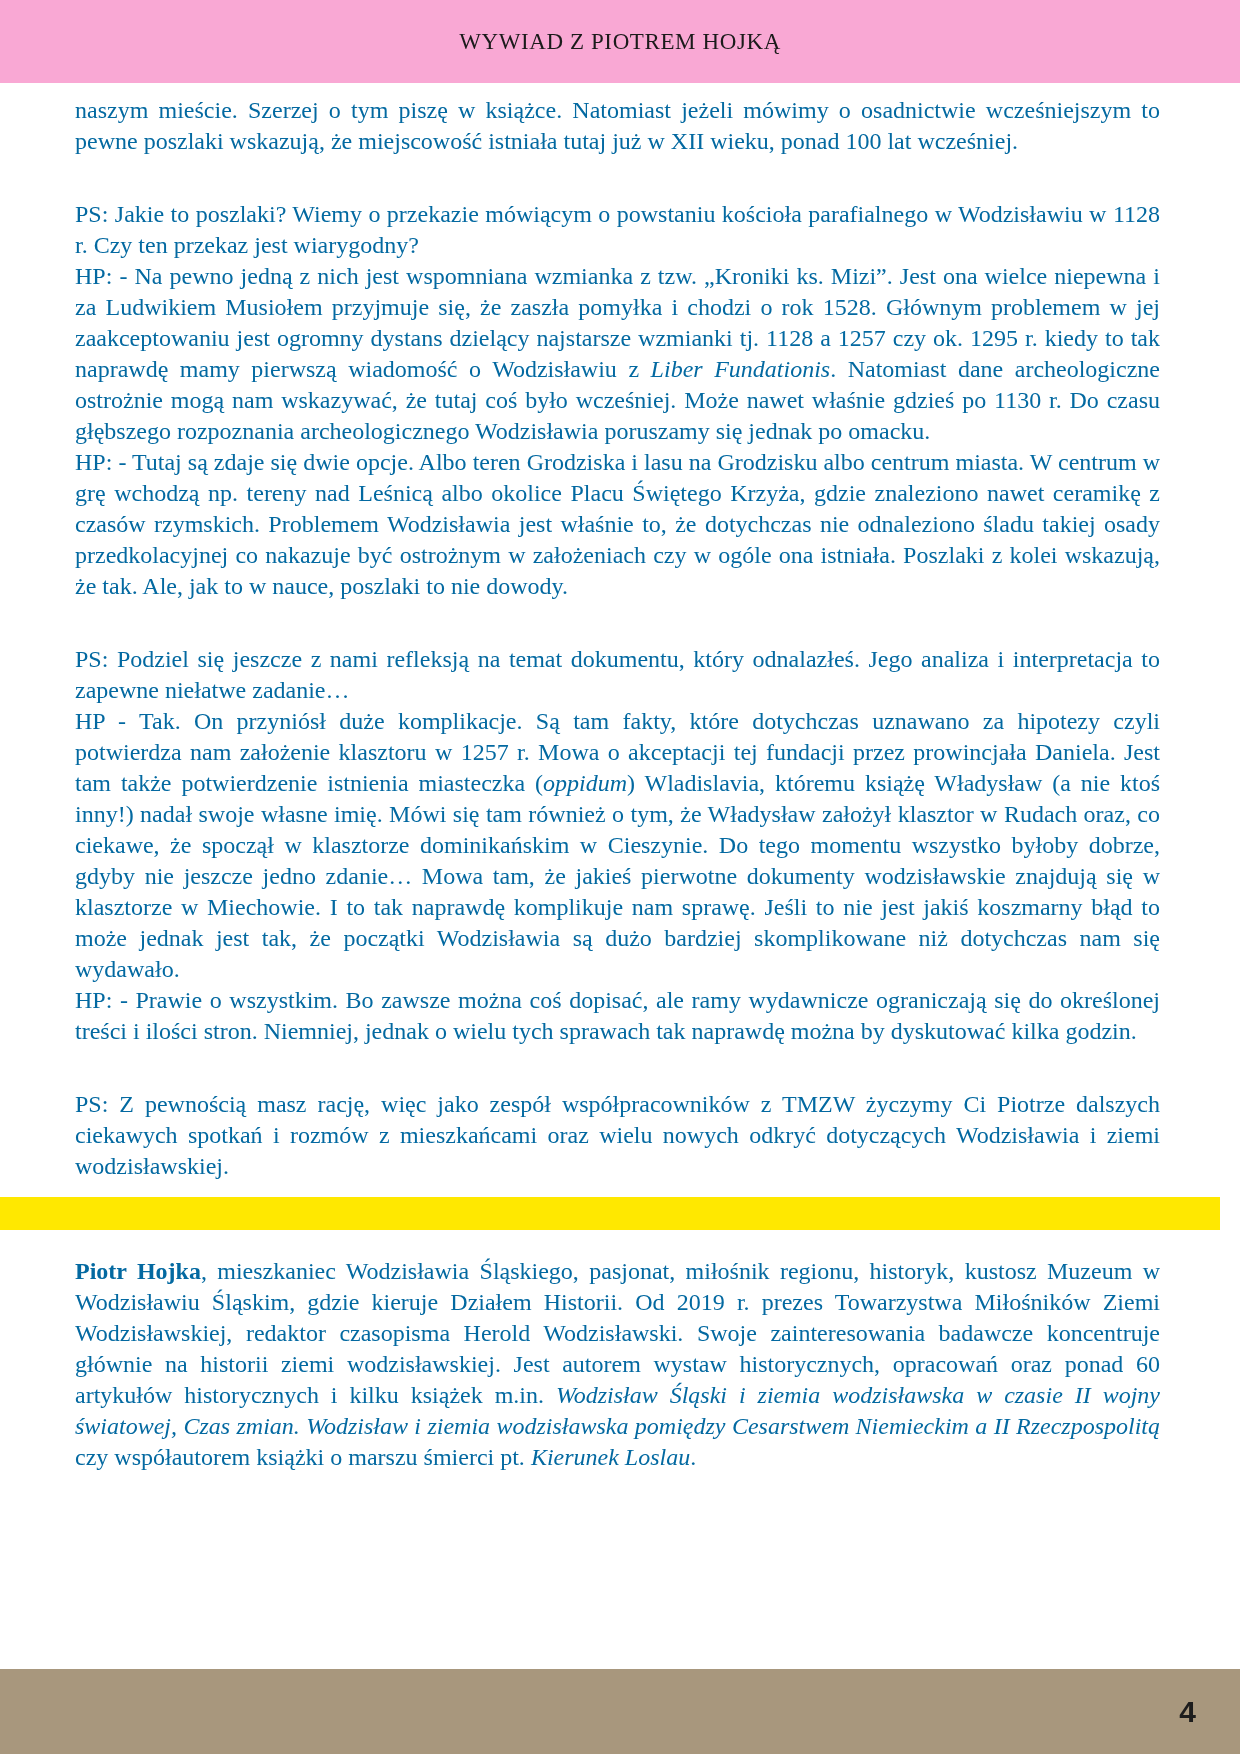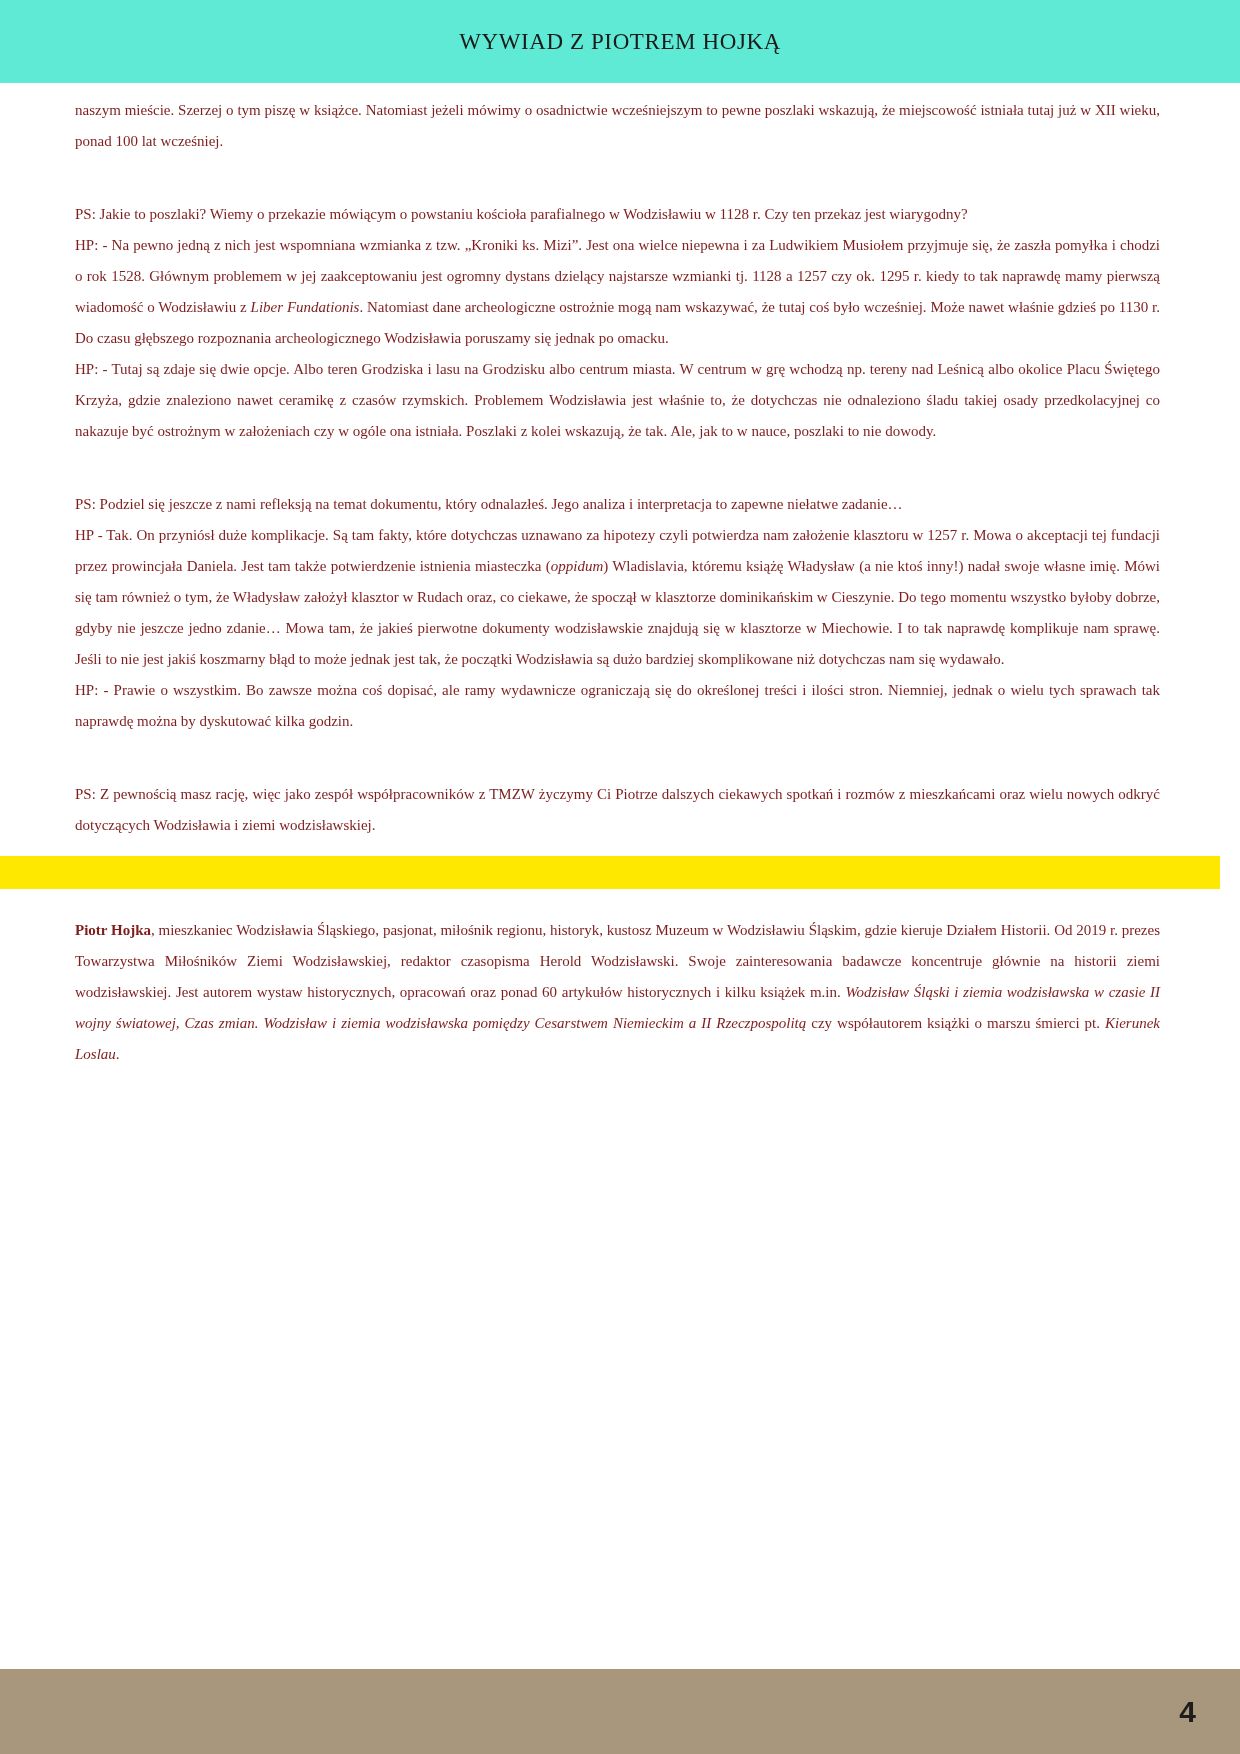--- a/index.html
+++ b/index.html
@@ -27,24 +27,24 @@
     font-family: "Liberation Serif", serif;
   }
   .content {
     position: absolute;
     left: 75px;
     top: 83px;
     width: 1085px;
     padding-top: 12px;
   }
   .content p {
-    font-size: 15px;
+    font-size: 24px;
     line-height: 31px;
     text-align: justify;
-    color: #7f1d1d;
+    color: #0369a1;
   }
   .content p.gap { margin-top: 42px; }
   .run-r { font-style: normal; font-weight: normal; }
   .run-b { font-weight: bold; margin-top: 24px; }
   .run-i { font-style: italic; }
   .divider {
     height: 33px;
     width: 1220px;
     margin-left: -75px;
     margin-top: 15px;
@@ -64,21 +64,21 @@
     font-weight: bold;
     font-size: 30px;
     color: #1d1d1d;
   }
 </style>
 </head>
 <body>
 
 <div class="page">
 
-  <div class="band-header" style="background: #5eead4;">
+  <div class="band-header" style="background: #f9a8d4;">
     <div class="band-title">WYWIAD Z PIOTREM HOJKĄ</div>
   </div>
 
   <div class="content">
     <div>
         <p><span class="run-r">naszym mieście. Szerzej o tym piszę w książce. Natomiast jeżeli mówimy o osadnictwie wcześniejszym to pewne poszlaki wskazują, że miejscowość istniała tutaj już w XII wieku, ponad 100 lat wcześniej.</span></p>
         <p class="gap"><span class="run-r">PS: Jakie to poszlaki? Wiemy o przekazie mówiącym o powstaniu kościoła parafialnego w Wodzisławiu w 1128 r. Czy ten przekaz jest wiarygodny?</span></p>
         <p><span class="run-r">HP: - Na pewno jedną z nich jest wspomniana wzmianka z tzw. „Kroniki ks. Mizi”. Jest ona wielce niepewna i za Ludwikiem Musiołem przyjmuje się, że zaszła pomyłka i chodzi o rok 1528. Głównym problemem w jej zaakceptowaniu jest ogromny dystans dzielący najstarsze wzmianki tj. 1128 a 1257 czy ok. 1295 r. kiedy to tak naprawdę mamy pierwszą wiadomość o Wodzisławiu z </span><span class="run-i">Liber Fundationis</span><span class="run-r">. Natomiast dane archeologiczne ostrożnie mogą nam wskazywać, że tutaj coś było wcześniej.  Może nawet właśnie gdzieś po 1130 r. Do czasu głębszego rozpoznania archeologicznego Wodzisławia poruszamy się jednak po omacku.</span></p>
         <p><span class="run-r">HP: - Tutaj są zdaje się dwie opcje. Albo teren Grodziska i lasu na Grodzisku albo centrum miasta. W centrum w grę wchodzą np. tereny nad Leśnicą albo okolice Placu Świętego Krzyża, gdzie znaleziono nawet ceramikę z czasów rzymskich.  Problemem Wodzisławia jest właśnie to, że dotychczas nie odnaleziono śladu takiej osady przedkolacyjnej co nakazuje być ostrożnym w założeniach czy w ogóle ona istniała. Poszlaki z kolei wskazują, że tak. Ale, jak to w nauce, poszlaki to nie dowody.</span></p>
         <p class="gap"><span class="run-r">PS: Podziel się jeszcze z nami refleksją na temat dokumentu, który odnalazłeś. Jego analiza i interpretacja to zapewne niełatwe zadanie…</span></p>

